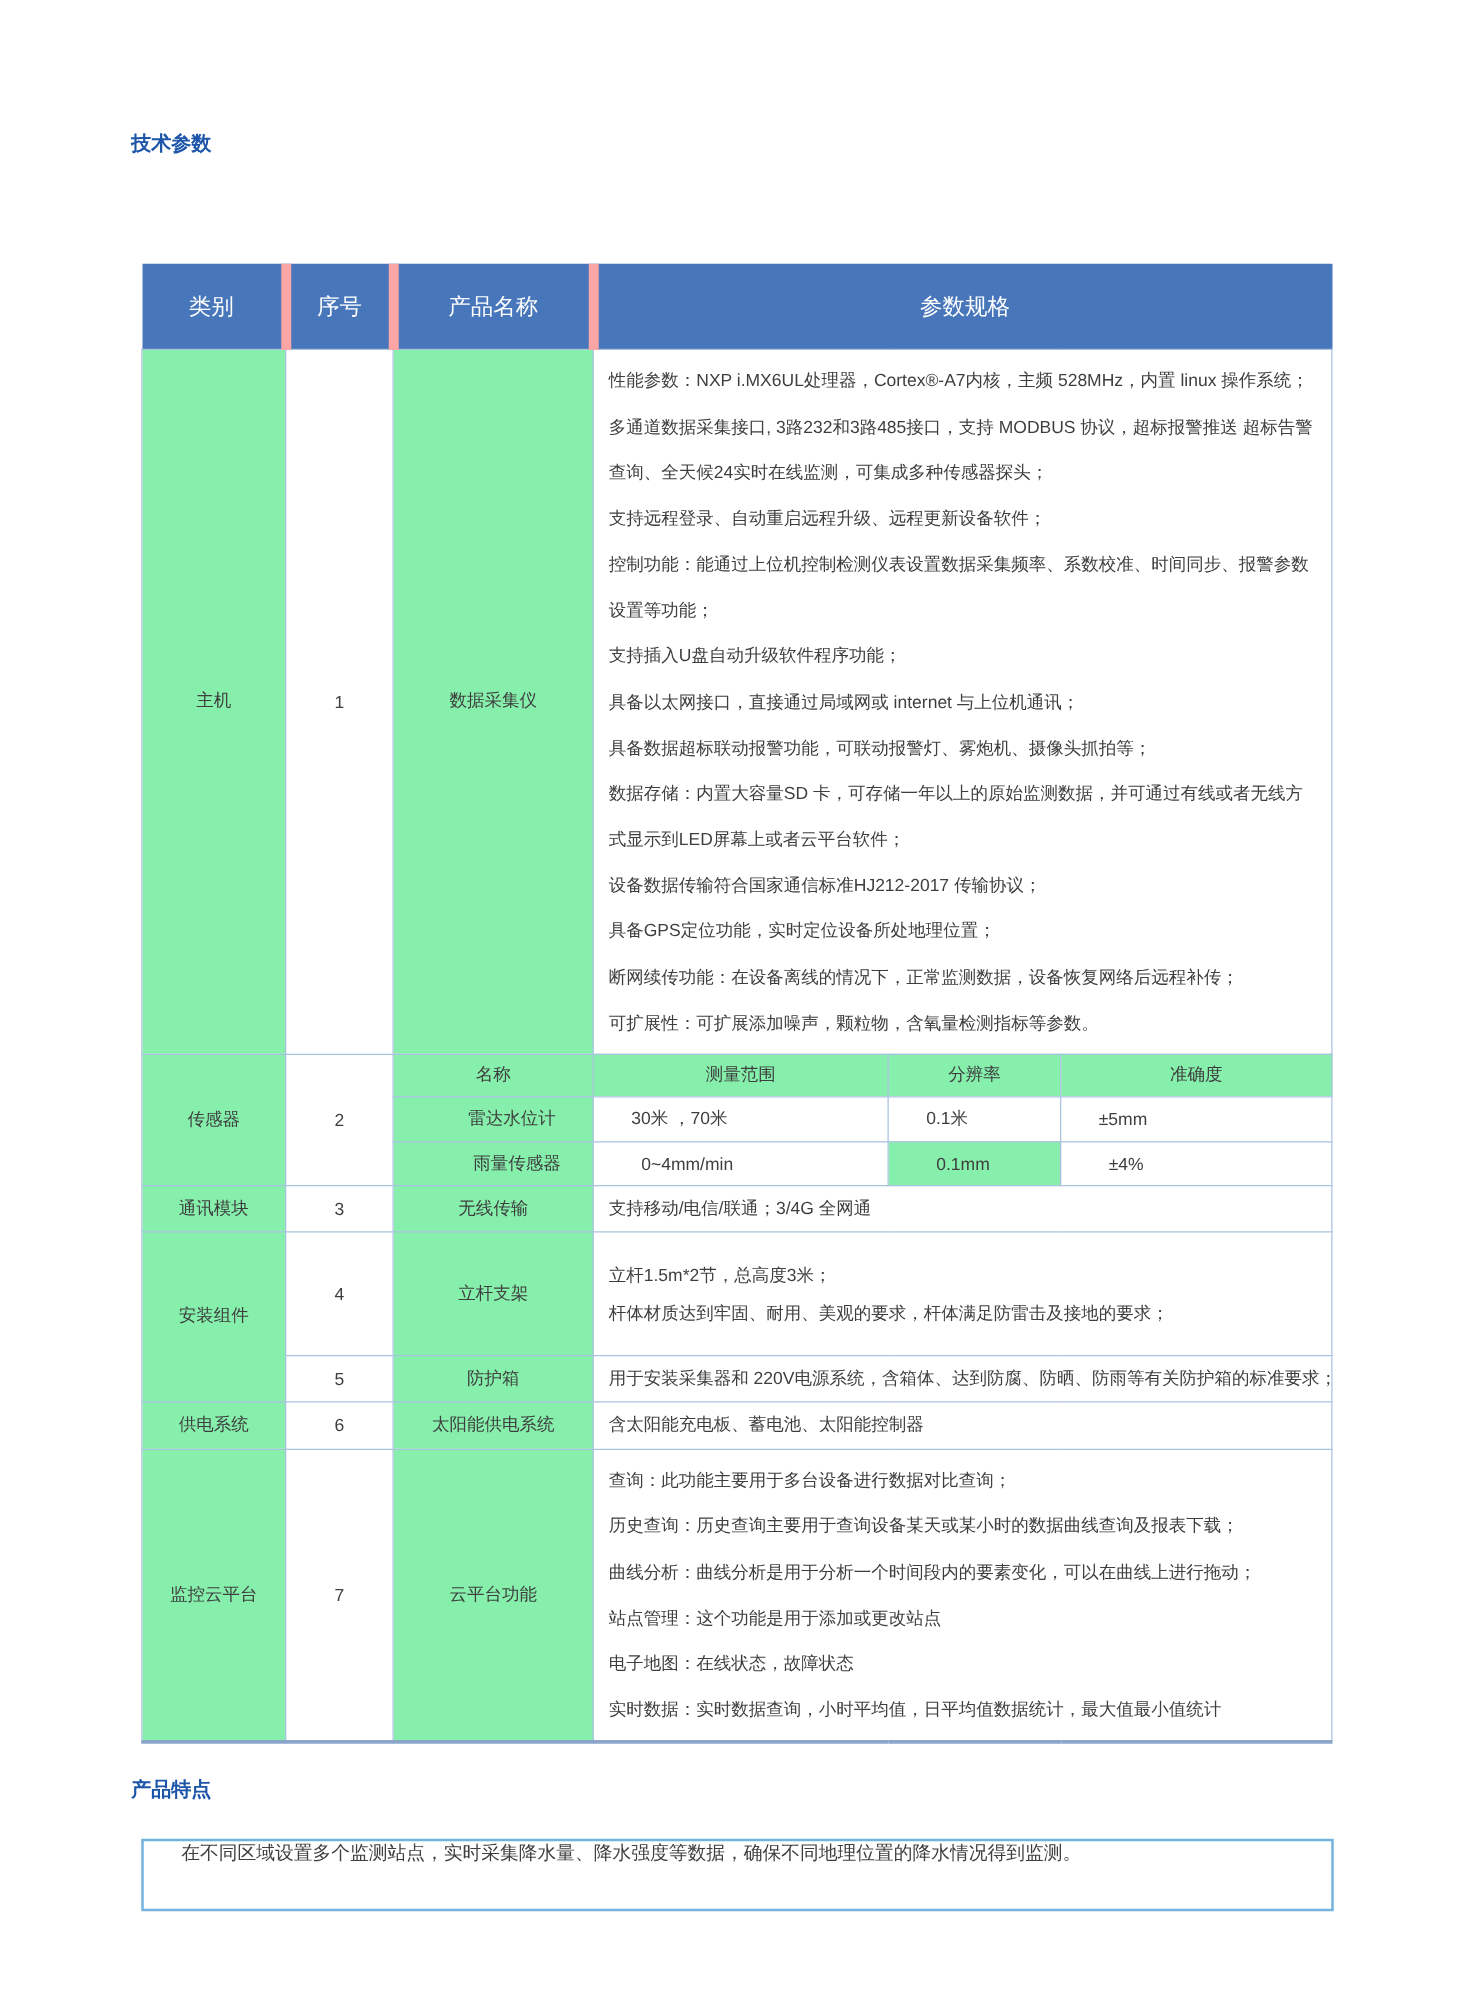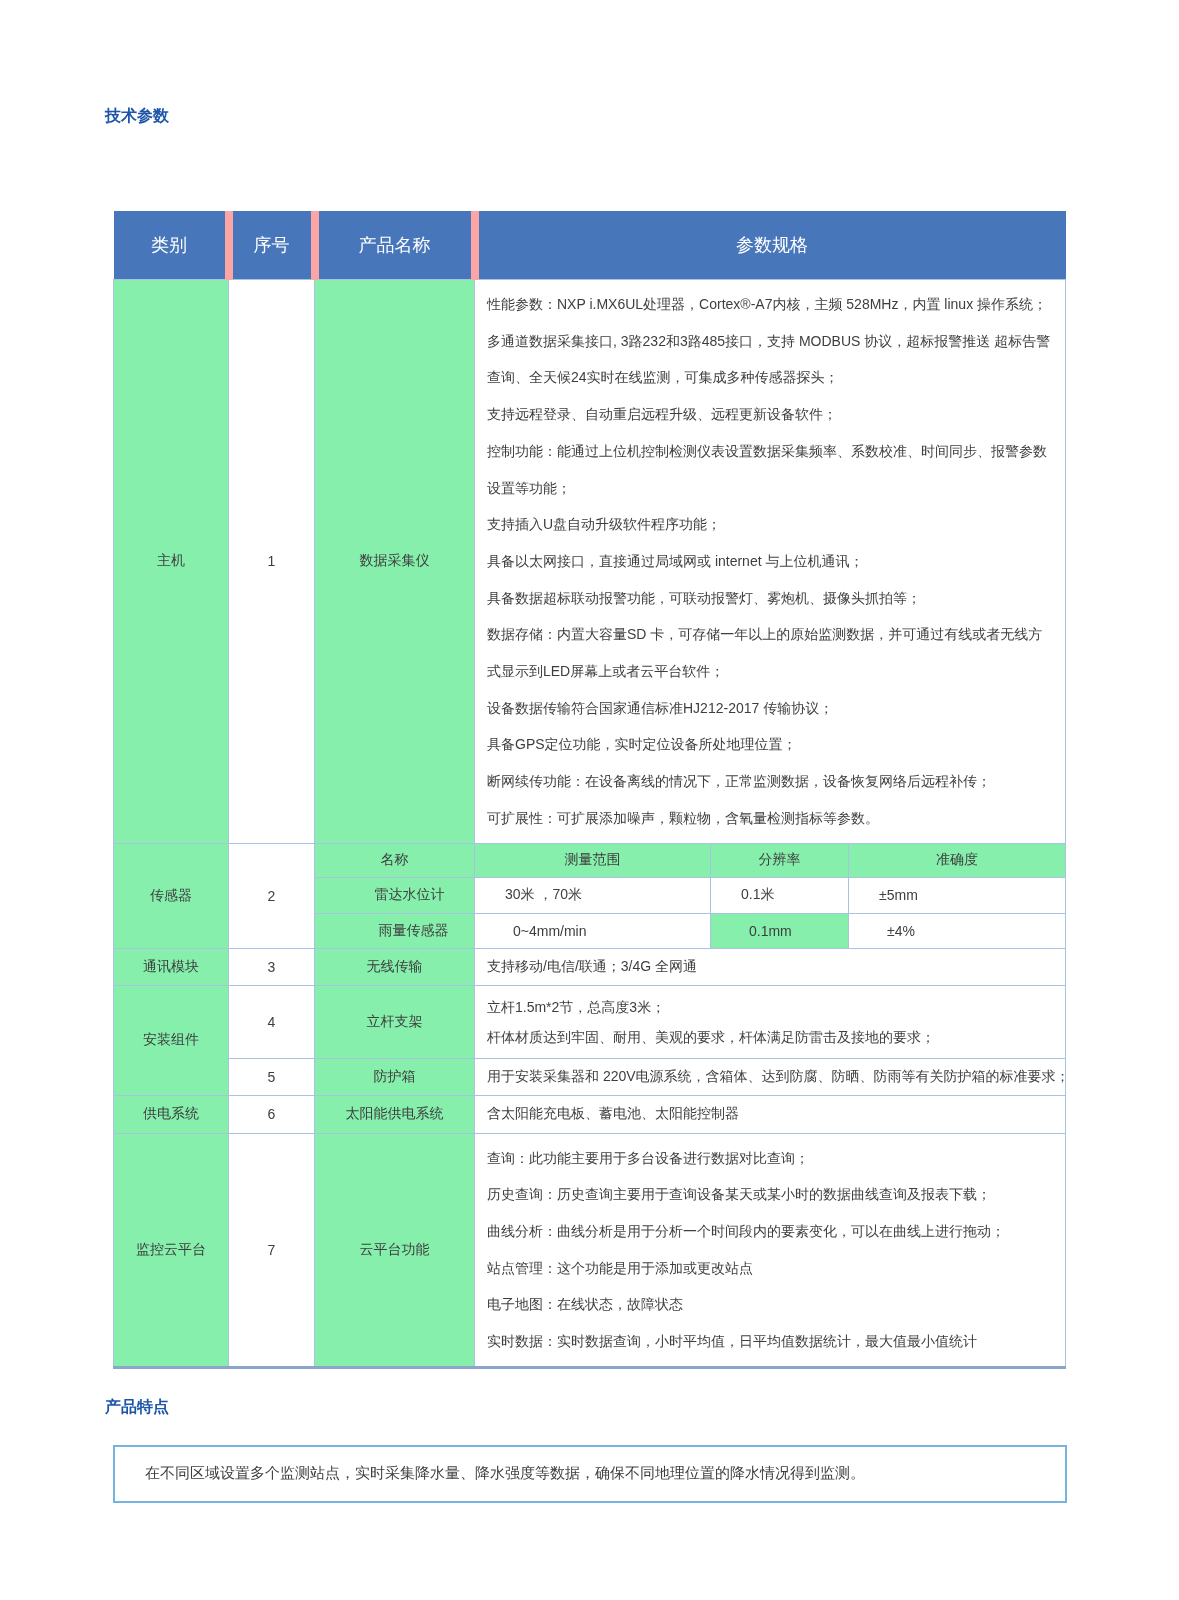--- a/index.html
+++ b/index.html
@@ -33,31 +33,31 @@
   td.spec p { margin:0; line-height:36.7px; white-space:normal; }
   td.spec1 { padding:0 12px; text-align:left; white-space:nowrap; }
   td.valcell { padding:0 13px; text-align:left; white-space:nowrap; }
 
   tr.row-subh td { height:33px; }
   tr.row-radar td { height:35px;padding-left:30px; }
   tr.row-rain td { height:34px;padding-left:38px; }
   tr.row-comm td { height:36px; }
   tr.row-install1 td { height:66px; }
   tr.row-install1 td.spec p { line-height:30px; }
-  tr.row-install1 td.spec { padding:3px 12px; }
+  tr.row-install1 td.spec { padding:16px 12px; }
   tr.row-install2 td { height:36px; }
   tr.row-power td { height:37px; }
 
   .feat-title { margin:26px 0 0 0; }
   .feat-sub {
     color:#F0861D; font-size:16px; font-weight:bold; margin:30px 0 0 0; line-height:20px;
   }
   .feature-box {
     margin:26px 0 0 8px; width:954px; height:58px; box-sizing:border-box;
-    border:2px solid #74B2E0; display:flex; align-items:center;
+    border:2px solid #74B2E0; display:flex; 
     padding-left:30px; font-size:15px; color:#3e3e3e;
   }
 </style>
 </head>
 <body>
 
 <div class="content">
 
   <div class="sec-title">技术参数</div>
 

